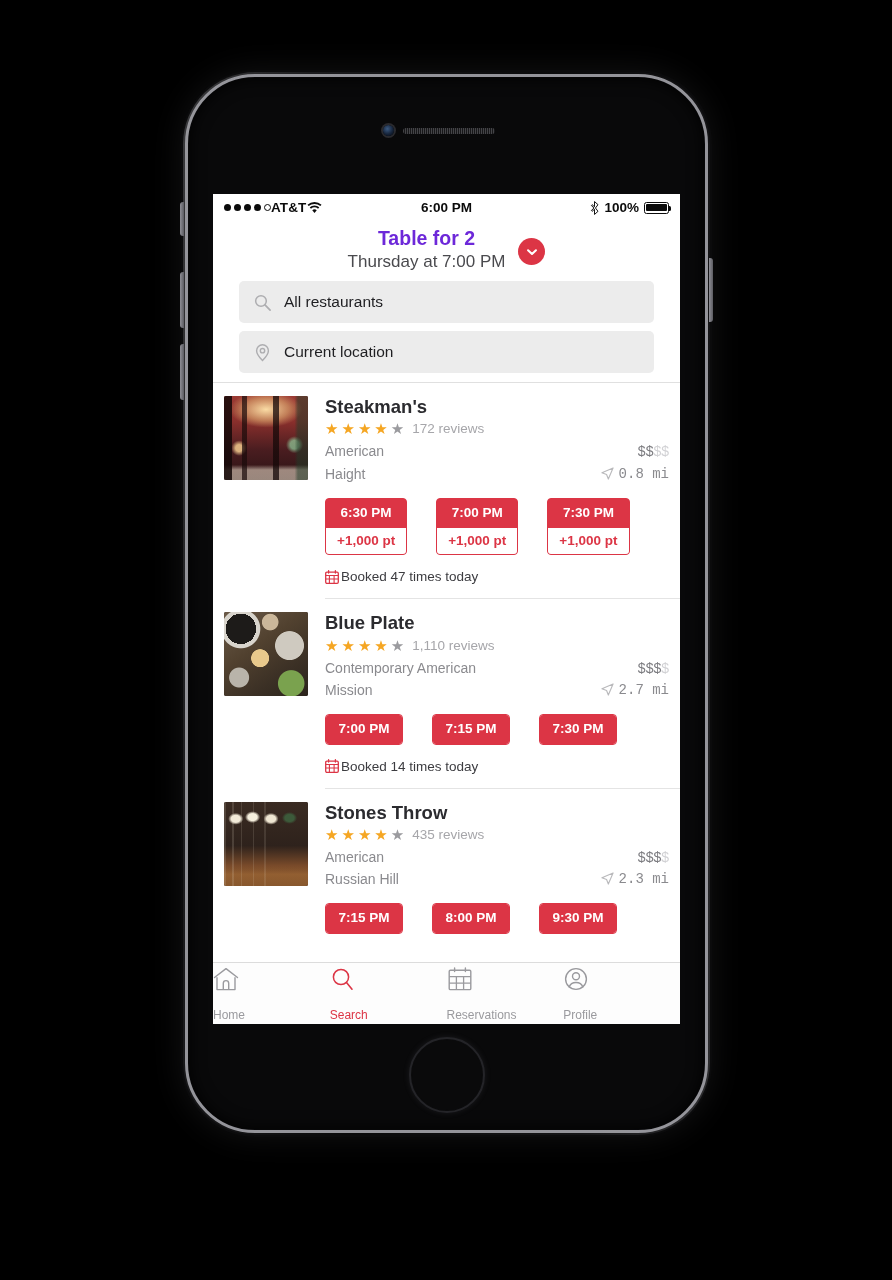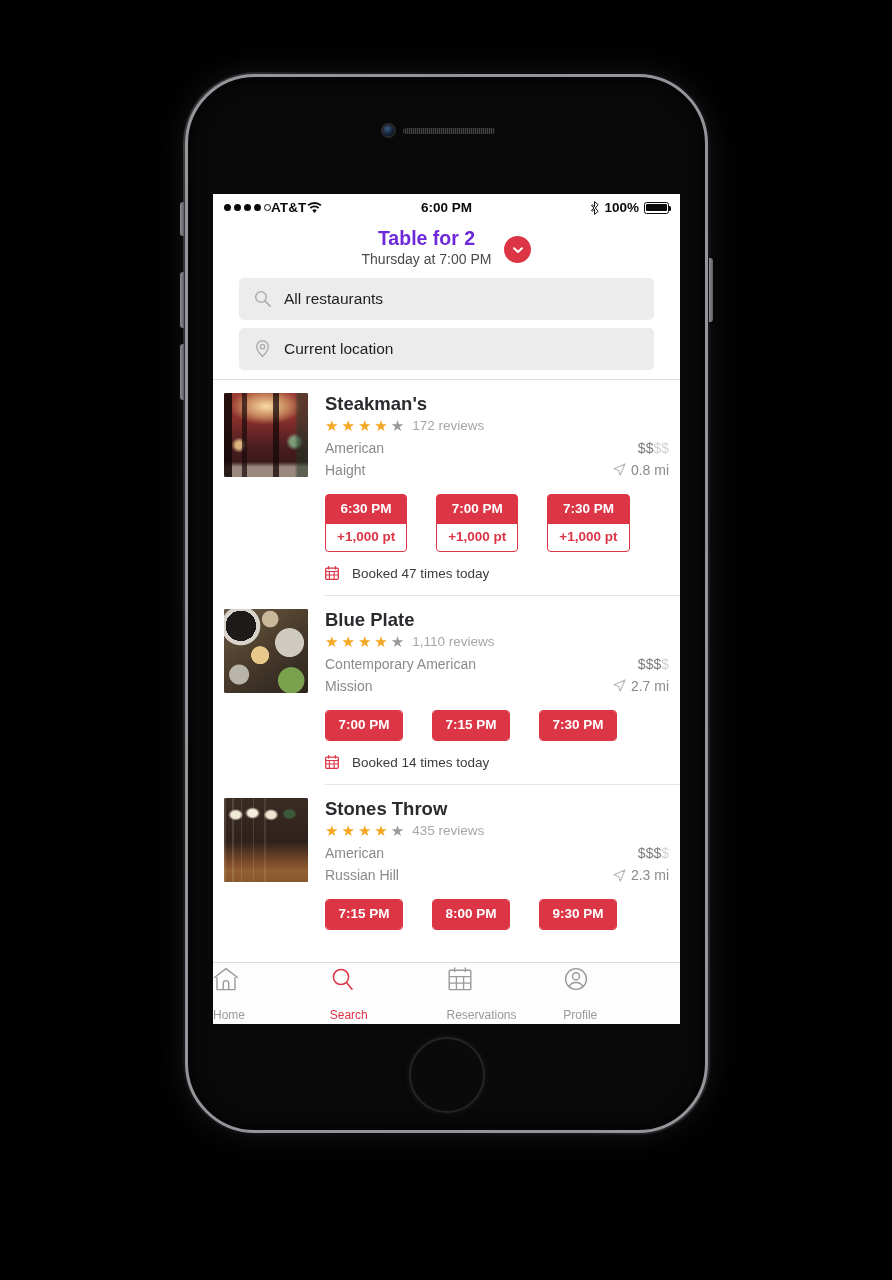--- a/index.html
+++ b/index.html
@@ -129,21 +129,21 @@
     padding: 6px 0 9px;
     text-align: center;
     position: relative;
   }
   .header-row { display: flex; align-items: center; justify-content: center; gap: 13px; }
   .header-texts { text-align: center; }
   .header-title {
     font-size: 19.5px; font-weight: bold; color: #6d28d9; line-height: 1.18;
   }
   .header-sub {
-    font-size: 14px; color: #4a4a4e; line-height: 1.25; margin-top: 1px;
+    font-size: 17px; color: #4a4a4e; line-height: 1.25; margin-top: 1px;
   }
   .chev-btn {
     width: 27px; height: 27px; border-radius: 50%;
     background: #DC3545; display: flex; align-items: center;
     justify-content: center; flex: none; margin-top: 4px;
   }
   .chev-btn svg { display: block; }
 
   
   .fields { padding: 0 26px 9px; }
@@ -178,40 +178,40 @@
   .stars span { font-size: 15px; line-height: 1; color: #F5A623; }
   .stars span.off { color: #9b9b9f; }
   .reviews { font-size: 13.5px; color: #a6a6aa; }
 
   .rest-line {
     display: flex; align-items: center; justify-content: space-between;
     font-size: 14px; color: #8a8a8e; line-height: 1.58;
   }
   .price .on { color: #7c7c80; }
   .price .off { color: #d2d2d5; }
-  .dist { display: flex; align-items: center; gap: 5px; color: #8a8a8e; }
+  .dist { display: flex; align-items: center; gap: 5px; color: #8a8a8e; font-family: Liberation Mono, monospace; }
   .dist svg { opacity: .6; }
 
   
   .slots-wrap { padding: 13px 0 0 112px; }
   .slots { display: flex; gap: 29px; }
   .slot {
     border-radius: 4px; overflow: hidden; min-width: 78px;
     text-align: center; border: 1px solid #DC3545; background: #DC3545;
   }
   .slot .t {
     background: #DC3545; color: #fff; font-size: 13.5px; font-weight: bold;
     padding: 7px 11px; line-height: 1.1;
   }
   .slot .p {
     background: #fff; color: #DC3545; font-size: 13.5px; font-weight: bold;
     padding: 6px 11px; line-height: 1.1;
   }
   .booked {
-    display: flex; align-items: center; gap: 13px;
+    display: flex; align-items: center; gap: 2px;
     padding: 14px 0 0 112px; font-size: 13.5px; color: #3c3c40;
   }
   .cal-ic { width: 14px; height: 14px; flex: none; }
   .rest-sep { height: 1px; background: #e4e4e4; margin: 14px 0 0 112px; }
 
   
   .tab-bar {
     position: absolute; left: 0; right: 0; bottom: 0; height: 62px;
     background: #fdfdfd; border-top: 1px solid #dcdcdc;
     display: flex; align-items: center;

